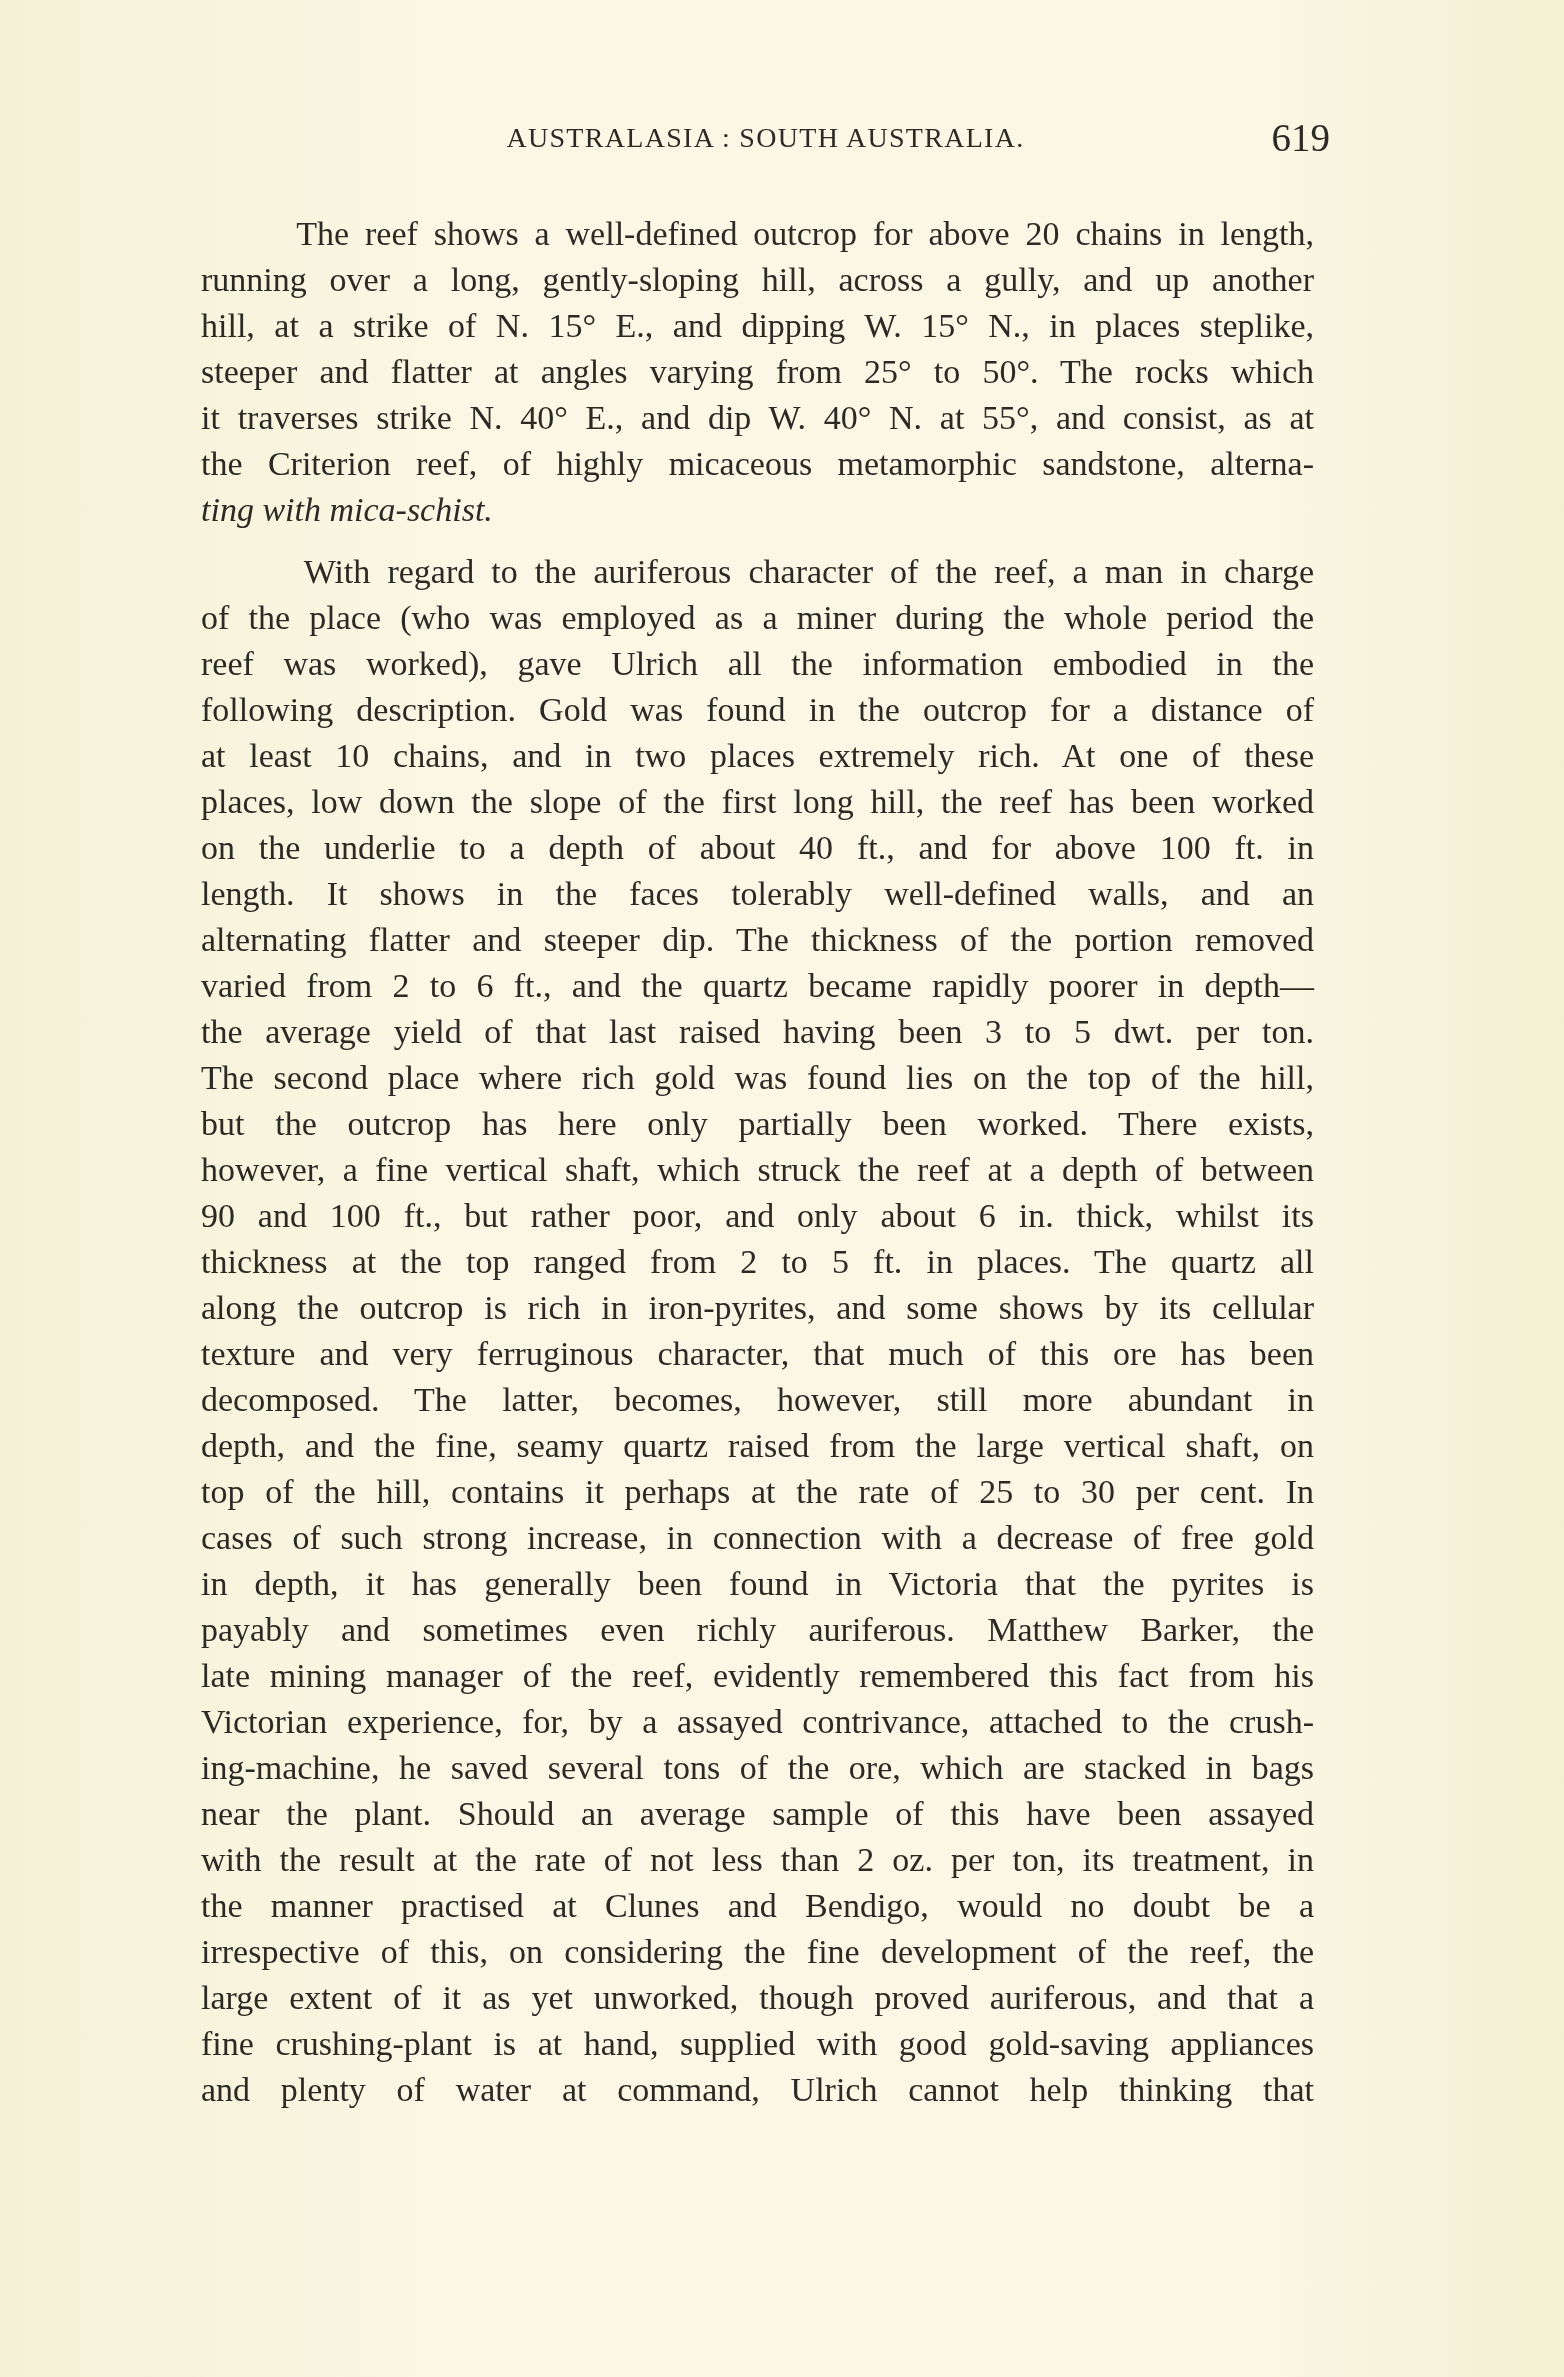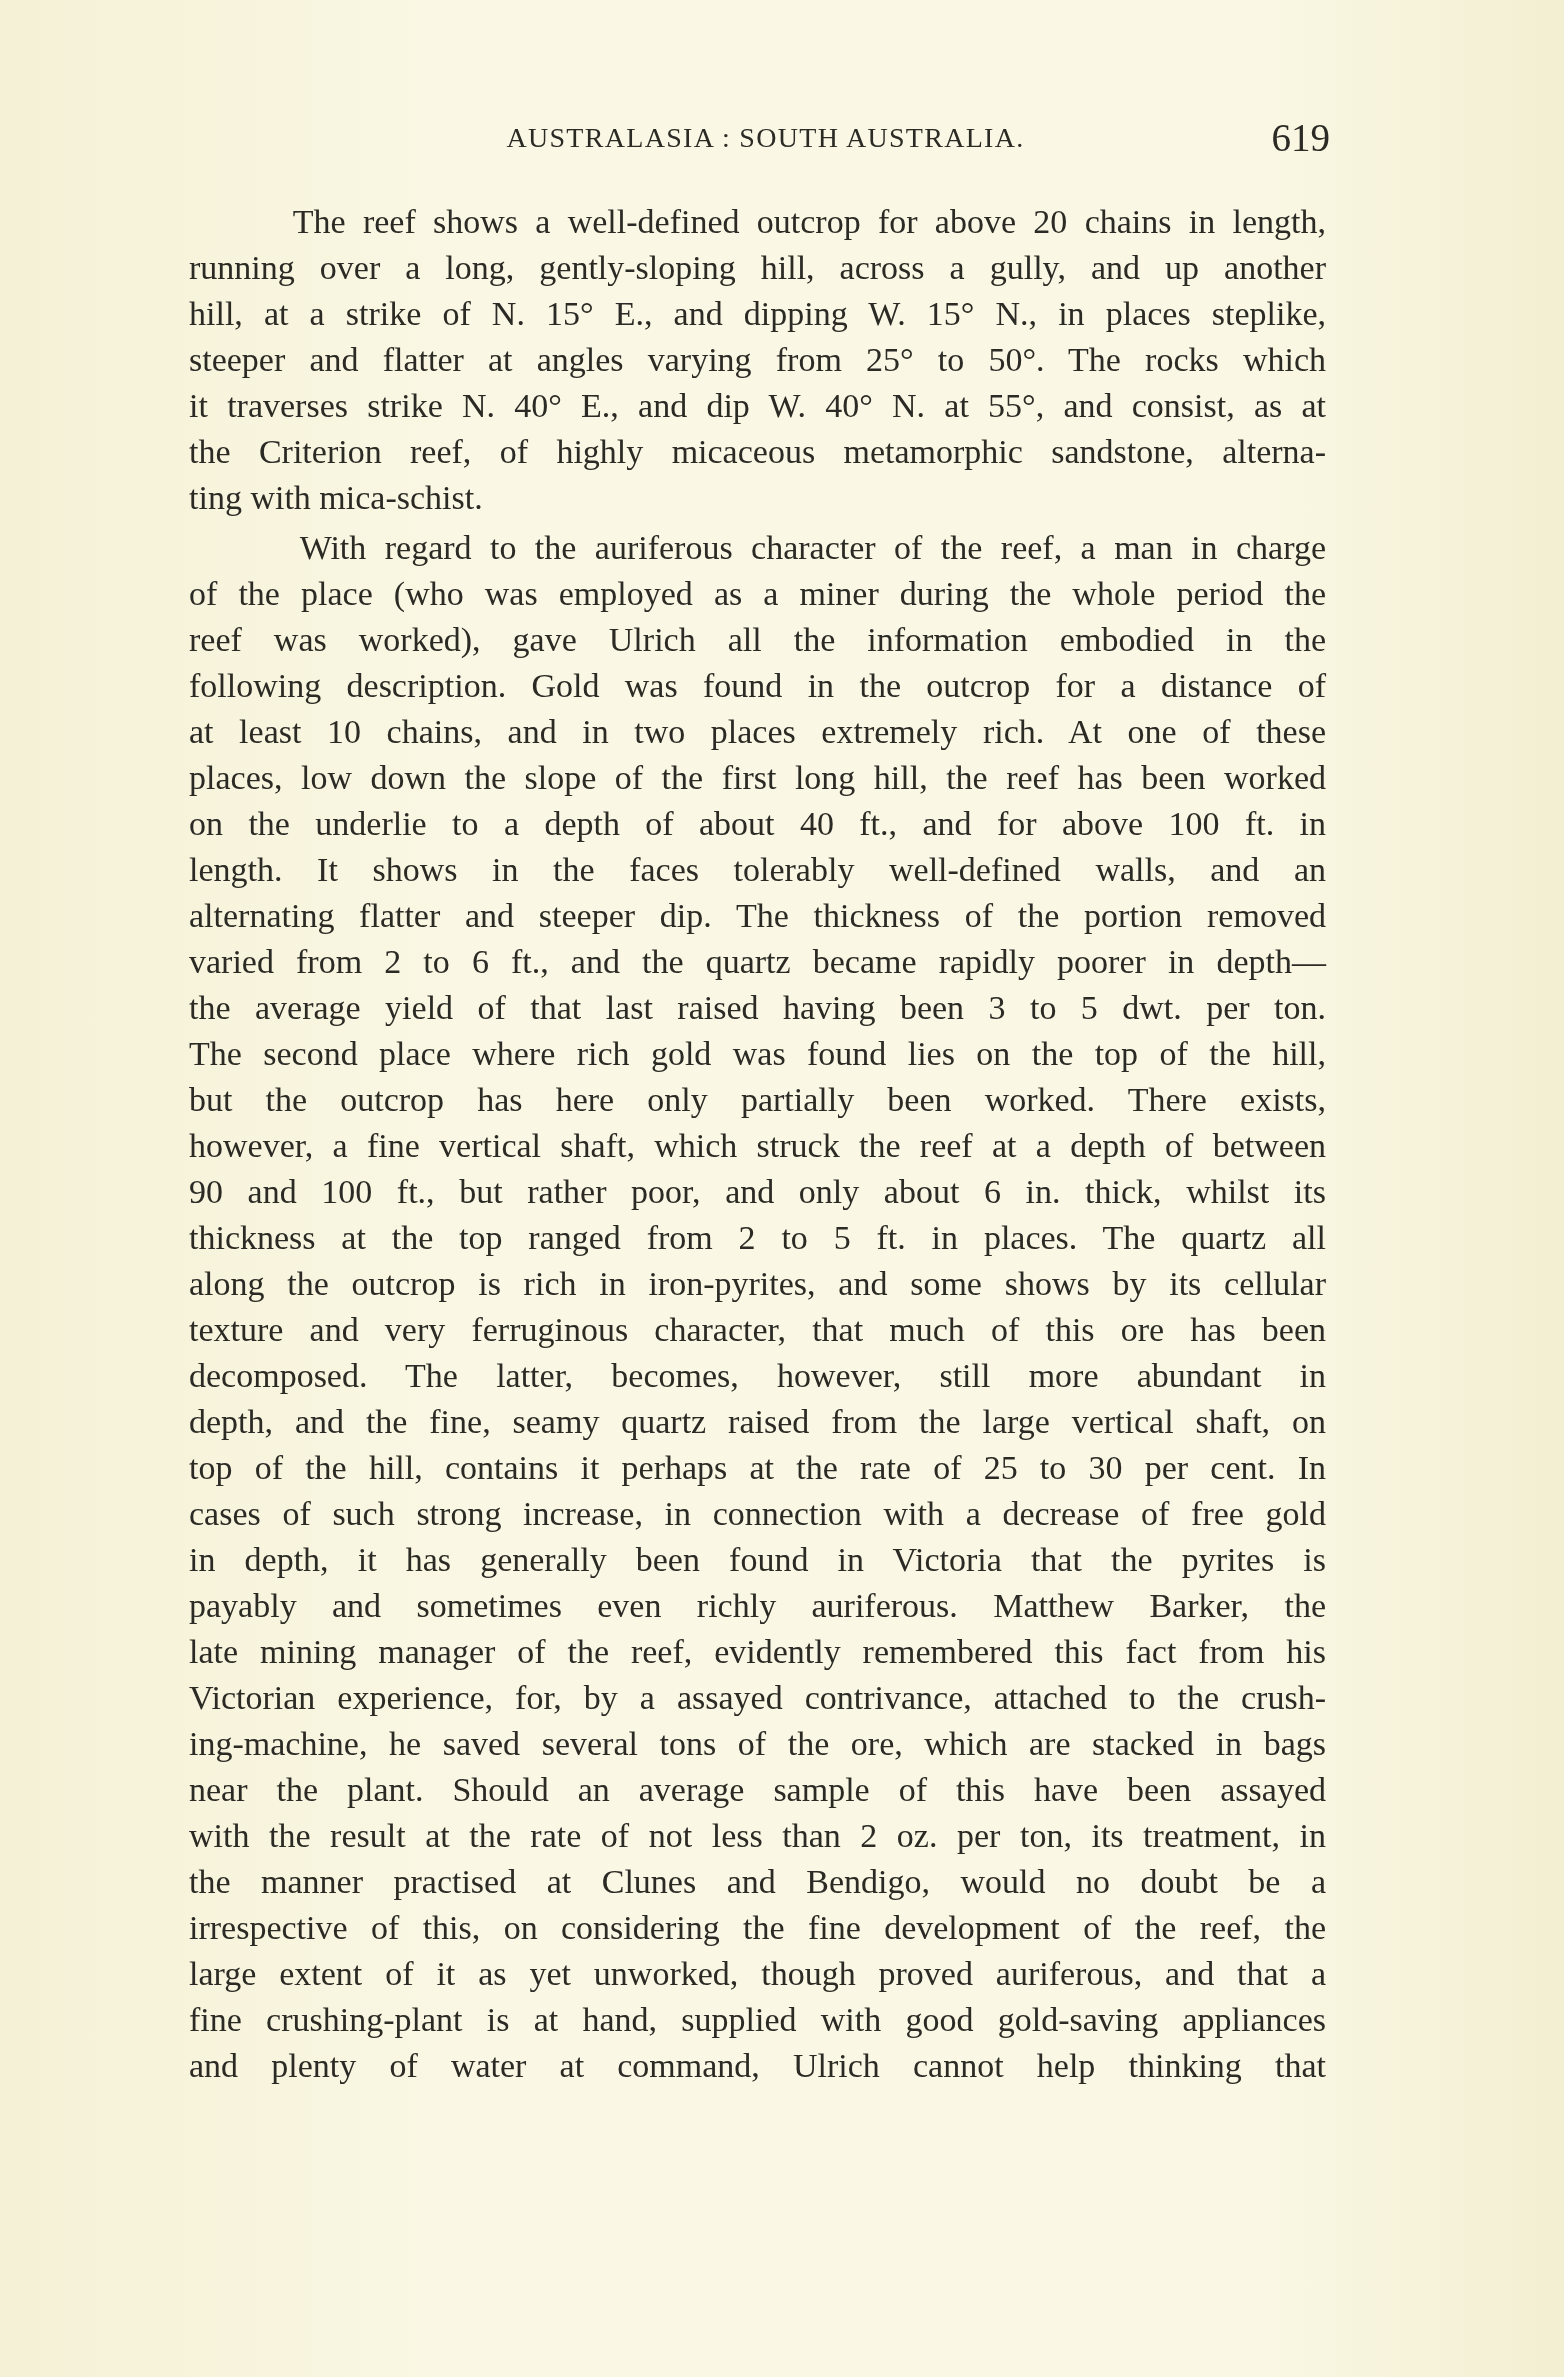--- a/index.html
+++ b/index.html
@@ -23,23 +23,23 @@
     font-size: 28px; letter-spacing: 1.3px; top: 7.2px;
   }
   .page-number {
     position: absolute; right: 0; top: 0; font-size: 39px;
   }
   .body-text {
     position: absolute; left: 185px; top: 195px; width: 1145px;
     font-size: 34px; line-height: 46px; text-align: justify;
     hyphens: none;
   }
-  .body-text p { margin: 4px; text-indent: 0; }
+  .body-text p { margin: 16px; text-indent: 0; }
   .line { display: block; text-align: justify; text-align-last: justify; white-space: nowrap; overflow: visible; height: 46px; }
-  .line.last { text-align-last: left; }
+  .line.last { text-align-last: left; font-style: italic; }
 </style>
 </head>
 <body>
 
 <div class="page">
   <div class="running-head">
     <div class="head-title">AUSTRALASIA : SOUTH AUSTRALIA.</div>
     <div class="page-number">619</div>
   </div>
 

